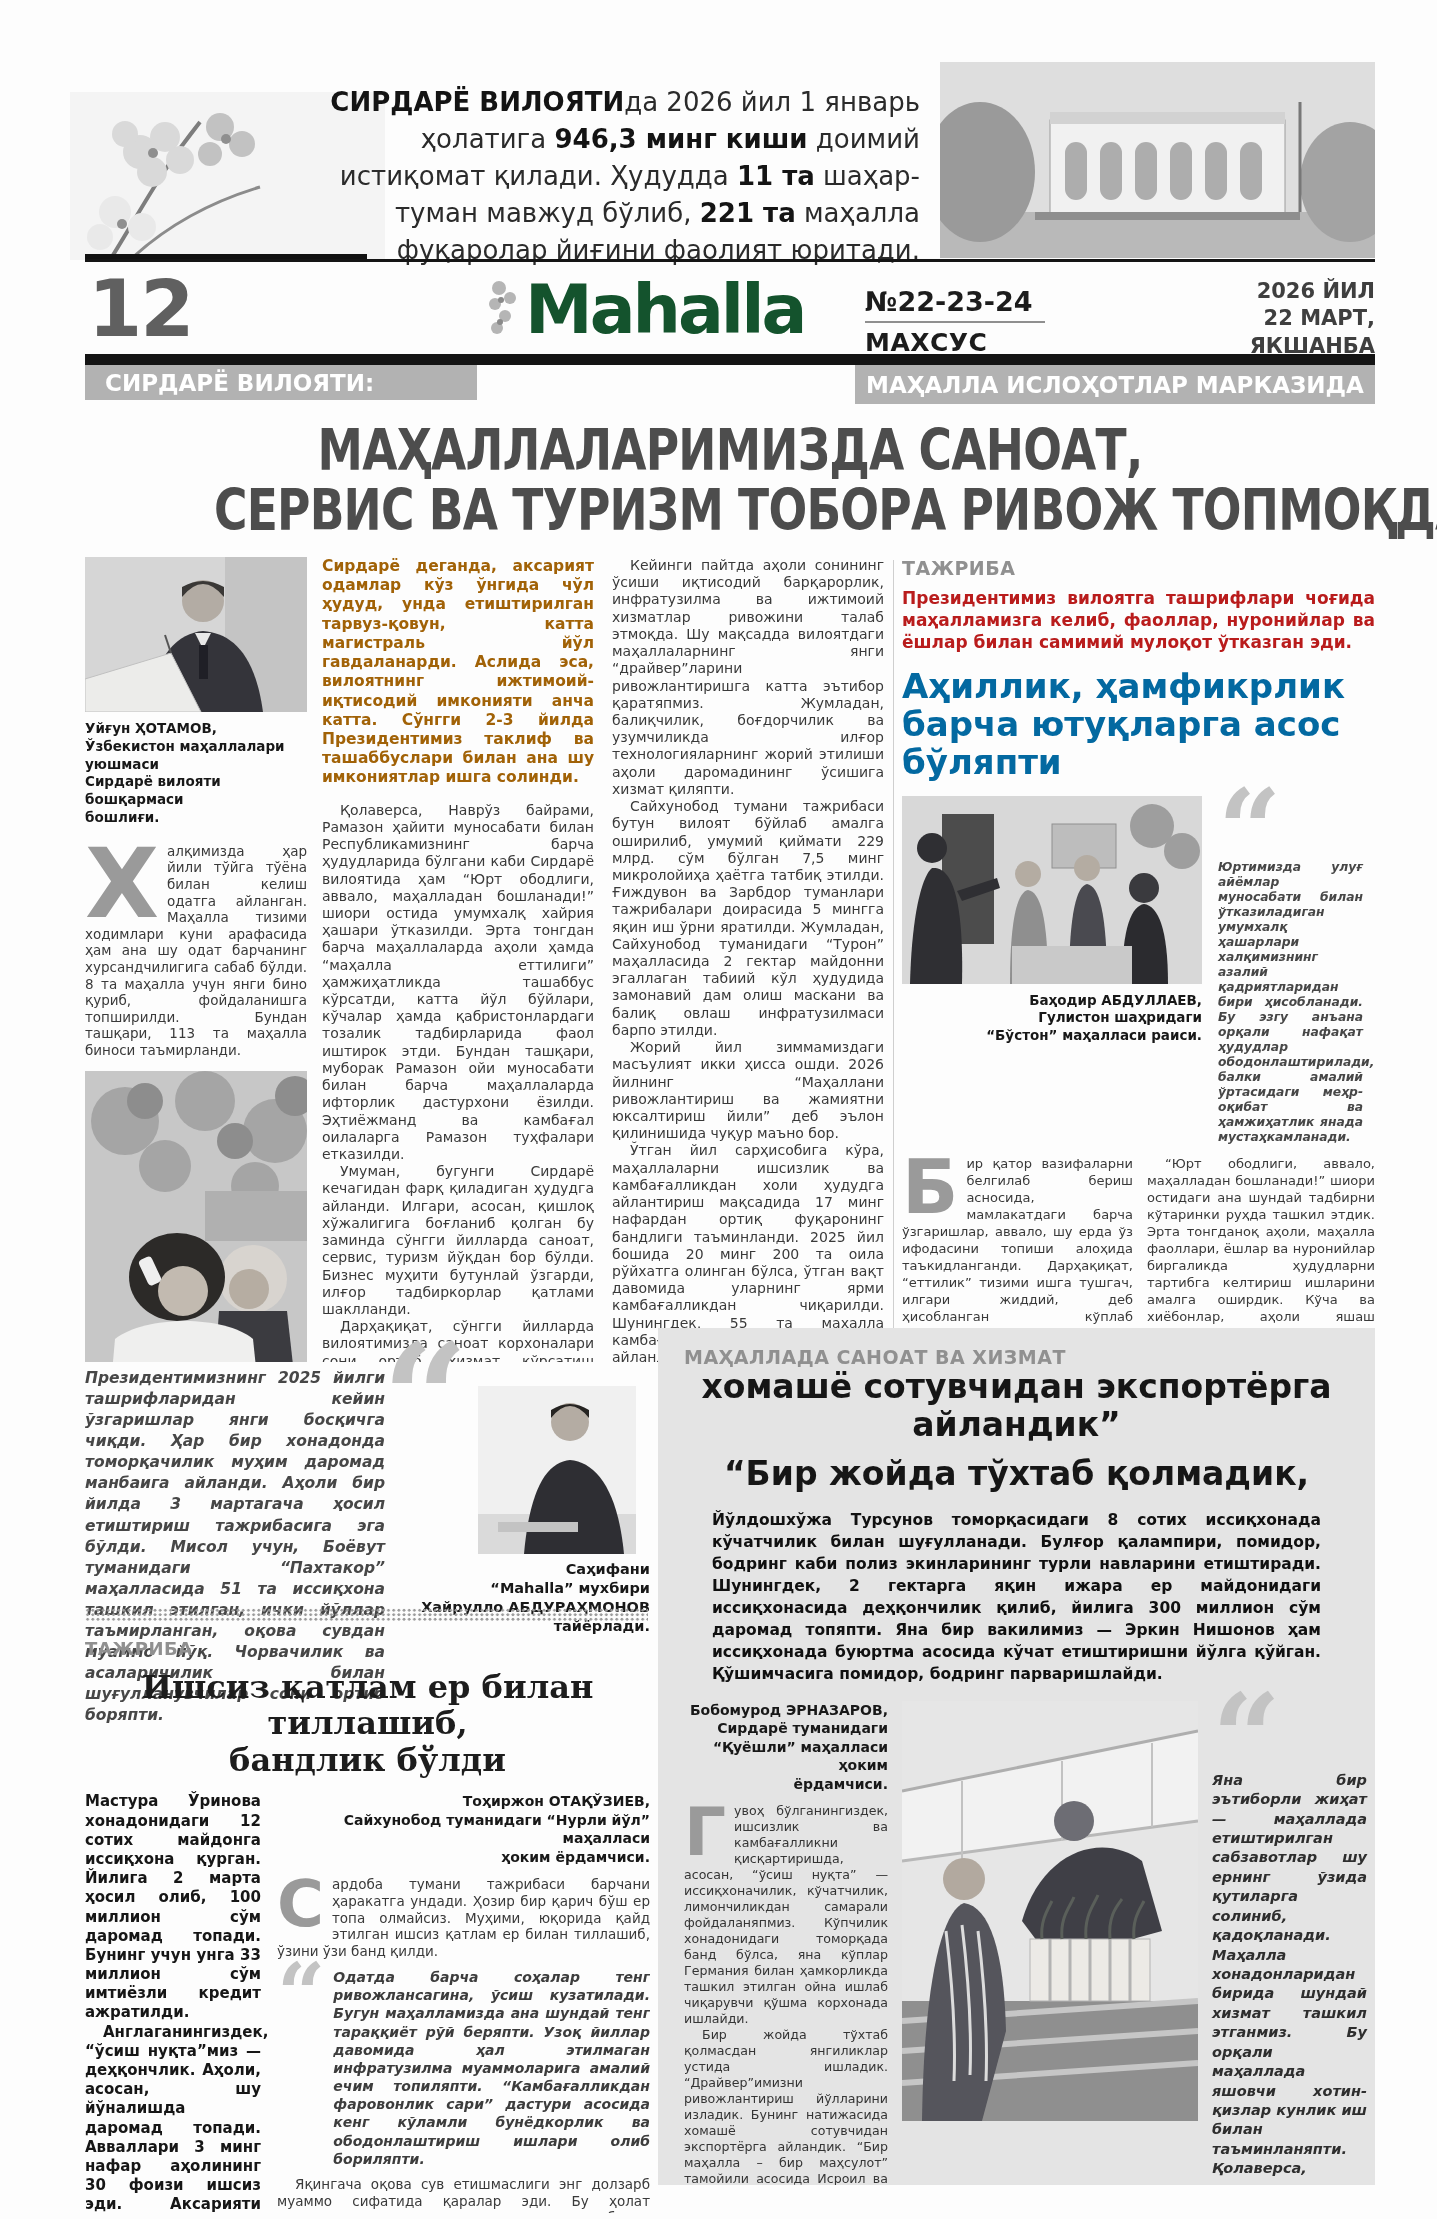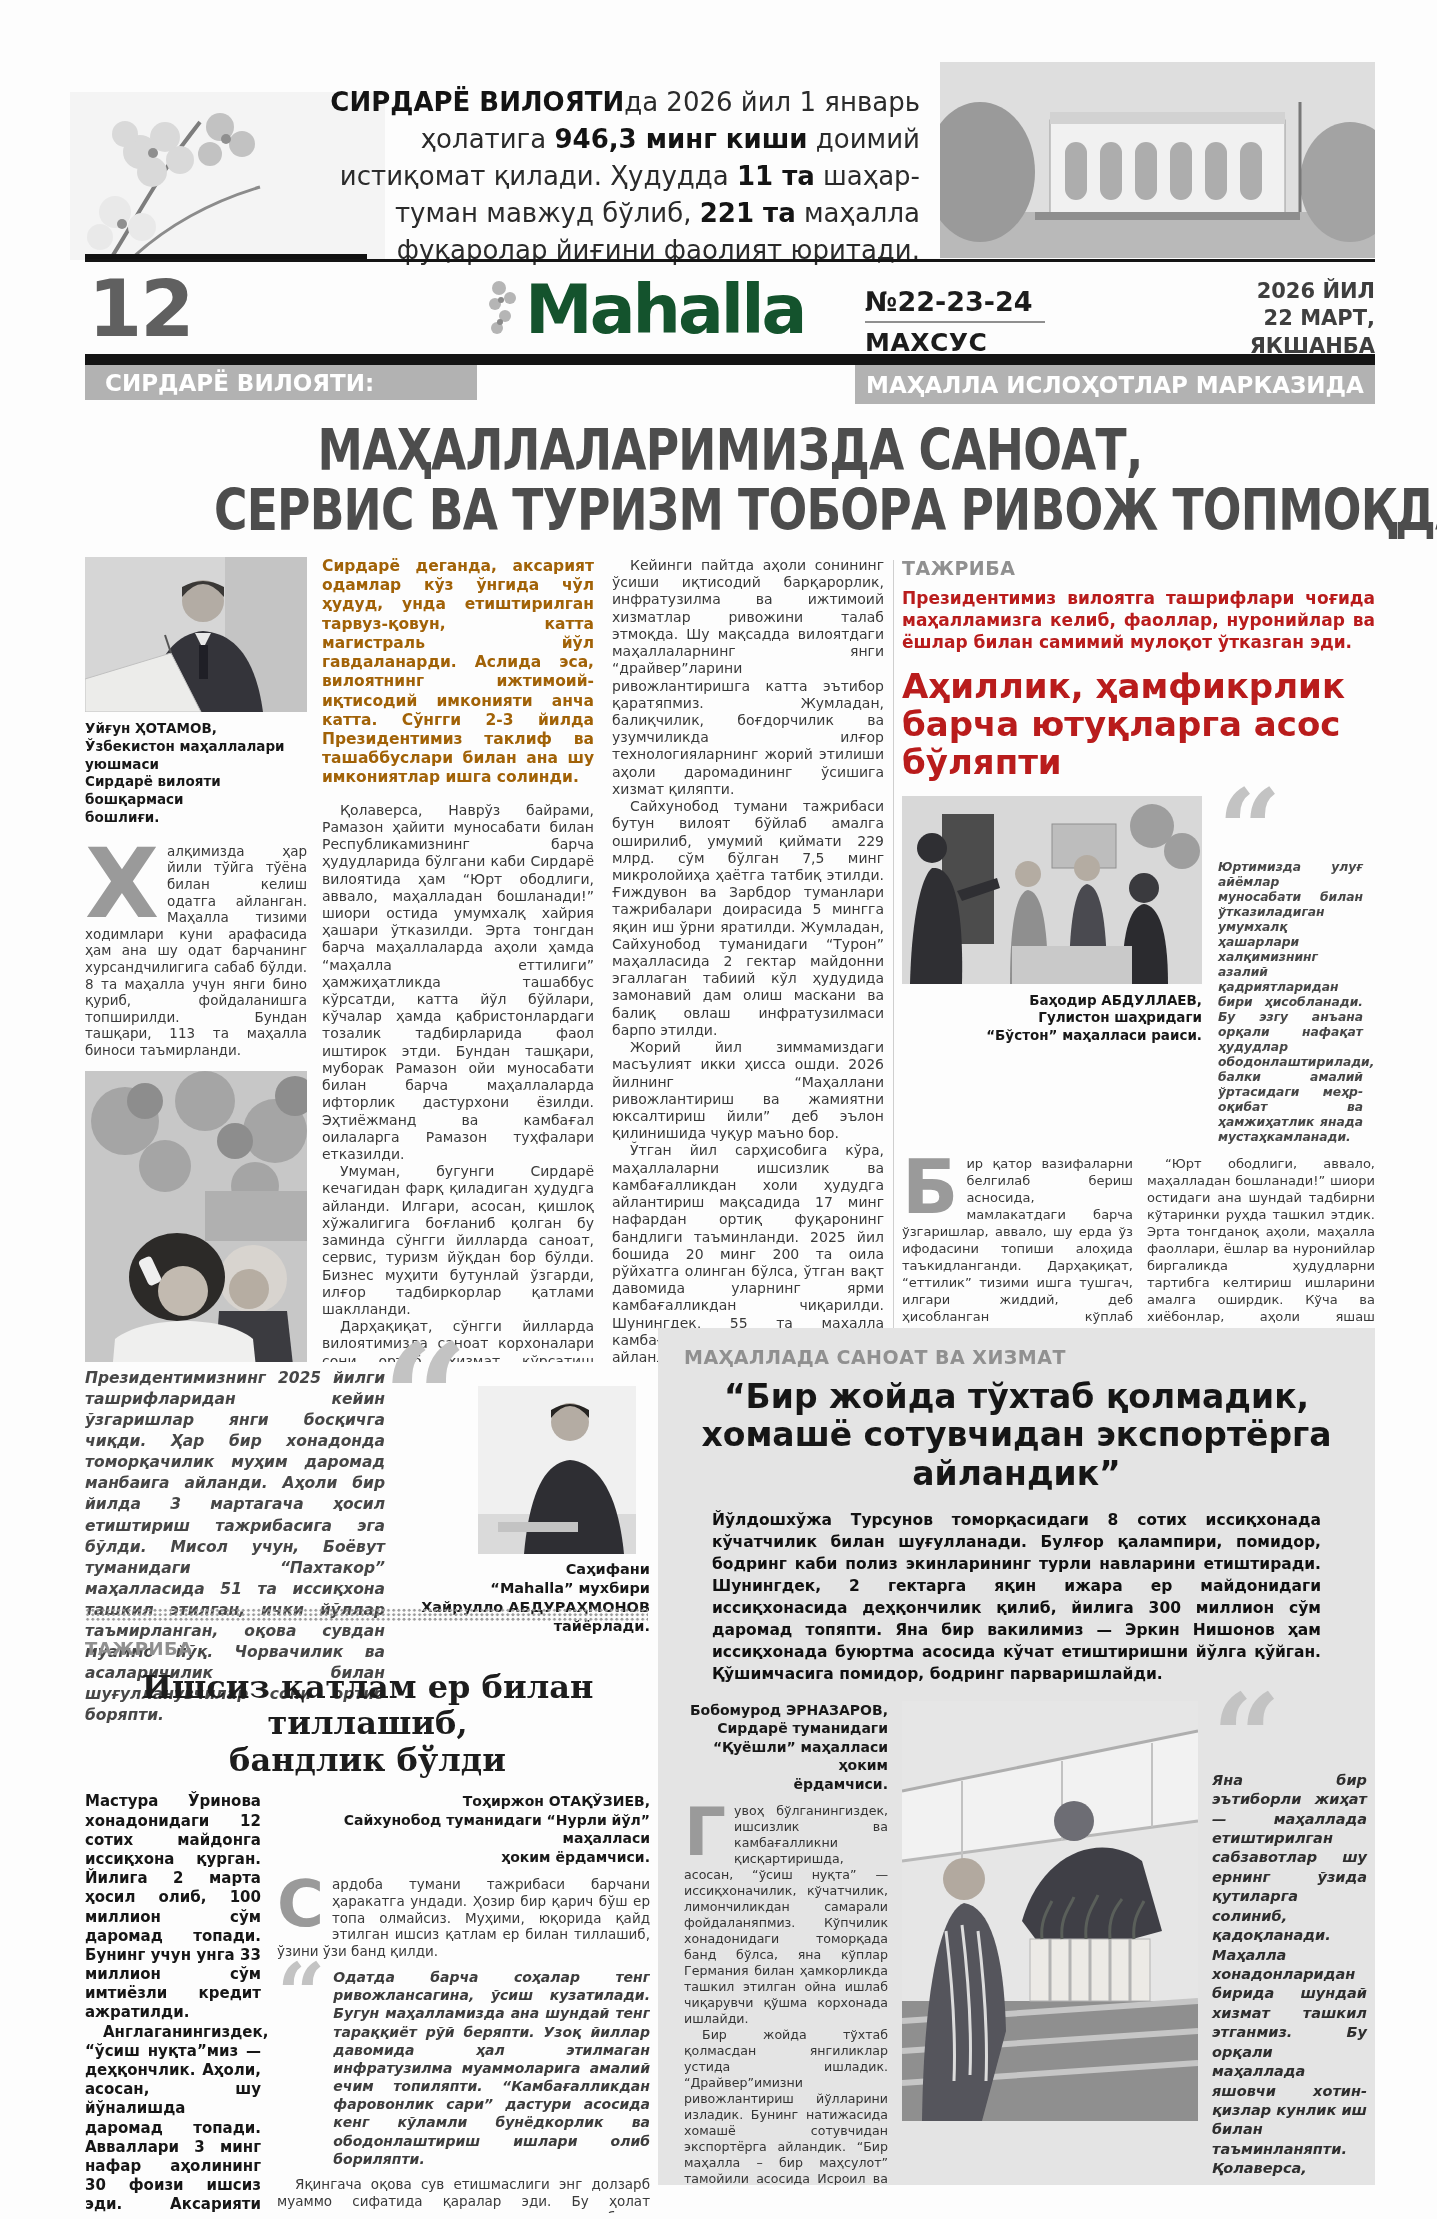--- a/index.html
+++ b/index.html
@@ -37,21 +37,21 @@
   .body14{font-size:14px;line-height:1.23;color:#3a3a3a;}
   .body13{font-size:13.5px;line-height:1.23;color:#3a3a3a;}
   .lede-b{font-weight:700;font-size:15.5px;line-height:1.24;color:#a16207;}
   .dc{float:left;font-weight:700;color:#9a9a9a;line-height:.78;margin:4px 8px 0 0;}
   .kicker{font-weight:800;color:#909090;font-size:19px;letter-spacing:.5px;}
   .qmark{font-family:"DejaVu Serif",serif;font-weight:700;color:#c3c3c3;line-height:.62;}
   .pq{font-style:italic;font-weight:700;color:#474747;}
   .vrule{background:#cfcfcf;}
   .dotted{background-image:radial-gradient(circle,#9b9b9b 1.3px,transparent 1.6px);background-size:5.2px 4.5px;}
   
-  .exp1-h{font-weight:800;font-size:34px;line-height:1.12;color:#b91c1c;}
+  .exp1-h{font-weight:800;font-size:34px;line-height:1.12;color:#0369a1;}
   .exp1-lede{font-weight:700;font-size:17px;line-height:1.3;color:#b91c1c;}
   .sub13{font-size:13px;line-height:1.31;color:#3a3a3a;}
   
   .indbox{background:#e4e4e4;}
   .ind-h{font-weight:800;font-size:33px;line-height:1.16;color:#161616;text-align:center;}
   .ind-lede{font-weight:700;font-size:15.5px;line-height:1.42;color:#101010;}
   .ind-body{font-size:12.6px;line-height:1.27;color:#353535;}
   .ind-quote{font-style:italic;font-weight:700;font-size:14.5px;line-height:1.34;color:#2e2e2e;}
   
   .serif-h{font-family:"DejaVu Serif",serif;font-weight:600;font-size:32px;line-height:1.14;color:#1d1d1d;text-align:center;}
@@ -326,22 +326,22 @@
           <p class="exp2-quote just">Одатда барча соҳалар тенг ривожлансагина, ўсиш кузатилади. Бугун маҳалламизда ана шундай тенг тараққиёт рўй беряпти. Узоқ йиллар давомида ҳал этилмаган инфратузилма муаммоларига амалий ечим топиляпти. “Камбағалликдан фаровонлик сари” дастури асосида кенг кўламли бунёдкорлик ва ободонлаштириш ишлари олиб бориляпти.</p>
         </div>
         <p class="exp2-body just ind" style="margin-top:8px;">Яқингача оқова сув етишмаслиги энг долзарб муаммо сифатида қаралар эди. Бу ҳолат аҳолининг томорқада деҳқончилик билан шуғулланиш имкониятини чеклаб қўйганди. Муаммо бартараф этилиб, суғориш тик қудуғи қазилди. Натижада томорқа эгаларига катта қулайлик яратилди. Шунингдек, 3,1 км. узунликда оптик толали линия тортилиб, 16 та сплиттер қурилмаси янгиланади. Бу алоқа сифатини яхшилаб, замонавий интернет хизматларини таъминлаш имконини беради. Эндиликда “Нурли йўл” маҳалласи номига мос ҳудудга айланиб бормоқда.</p>
       </div>
     </div>
   </div>
 
   <div class="abs indbox col" style="left:658px;top:1328px;width:717px;height:857px;padding:0;">
     <div style="padding:18px 26px 0 26px;">
       <div class="kicker">МАҲАЛЛАДА САНОАТ ВА ХИЗМАТ</div>
+      <div class="ind-h">хомашё сотувчидан экспортёрга айландик”</div>
       <div class="ind-h" style="margin-top:10px;">“Бир жойда тўхтаб қолмадик,</div>
-      <div class="ind-h">хомашё сотувчидан экспортёрга айландик”</div>
       <p class="ind-lede just" style="margin:16px 28px 0 28px;">Йўлдошхўжа Турсунов томорқасидаги 8 сотих иссиқхонада кўчатчилик билан шуғулланади. Булғор қалампири, помидор, бодринг каби полиз экинларининг турли навларини етиштиради. Шунингдек, 2 гектарга яқин ижара ер майдонидаги иссиқхонасида деҳқончилик қилиб, йилига 300 миллион сўм даромад топяпти. Яна бир вакилимиз — Эркин Нишонов ҳам иссиқхонада буюртма асосида кўчат етиштиришни йўлга қўйган. Қўшимчасига помидор, бодринг парваришлайди.</p>
       <div style="display:flex;gap:14px;margin-top:16px;">
         <div style="width:204px;flex:none;">
           <div class="cap cap-r pl" style="font-size:14px;">Бобомурод  ЭРНАЗАРОВ,
 Сирдарё туманидаги
 “Қуёшли” маҳалласи ҳоким
 ёрдамчиси.</div>
           <p class="ind-body just" style="margin-top:10px;"><span class="dc" style="font-size:66px;">Г</span><span>увоҳ бўлганингиздек, ишсизлик ва камбағалликни қисқартиришда, асосан, “ўсиш нуқта” — иссиқхоначилик, кўчатчилик, лимончиликдан самарали фойдаланяпмиз. Кўпчилик хонадонидаги томорқада банд бўлса,  яна кўплар Германия билан ҳамкорликда ташкил этилган ойна ишлаб чиқарувчи қўшма корхонада ишлайди.</span></p>
           <p class="ind-body just ind">Бир жойда тўхтаб қолмасдан янгиликлар устида ишладик. “Драйвер”имизни ривожлантириш йўлларини изладик. Бунинг натижасида хомашё сотувчидан экспортёрга айландик. “Бир маҳалла – бир маҳсулот” тамойили асосида Исроил ва Голландиядан ҳосилдор уруғ олиб келиб, деҳқонлар билан бир турдаги маҳсулот(помидор, бодринг ва булғор қалампири)лар етиштиришни йўлга қўйдик. Кейинги босқичда марказлашган ҳолда хорижга сота бошладик. Шунингдек, “Томорқа хизмати” корхонаси иш бошлади. Натижа ёмон эмас.</p>
         </div>

